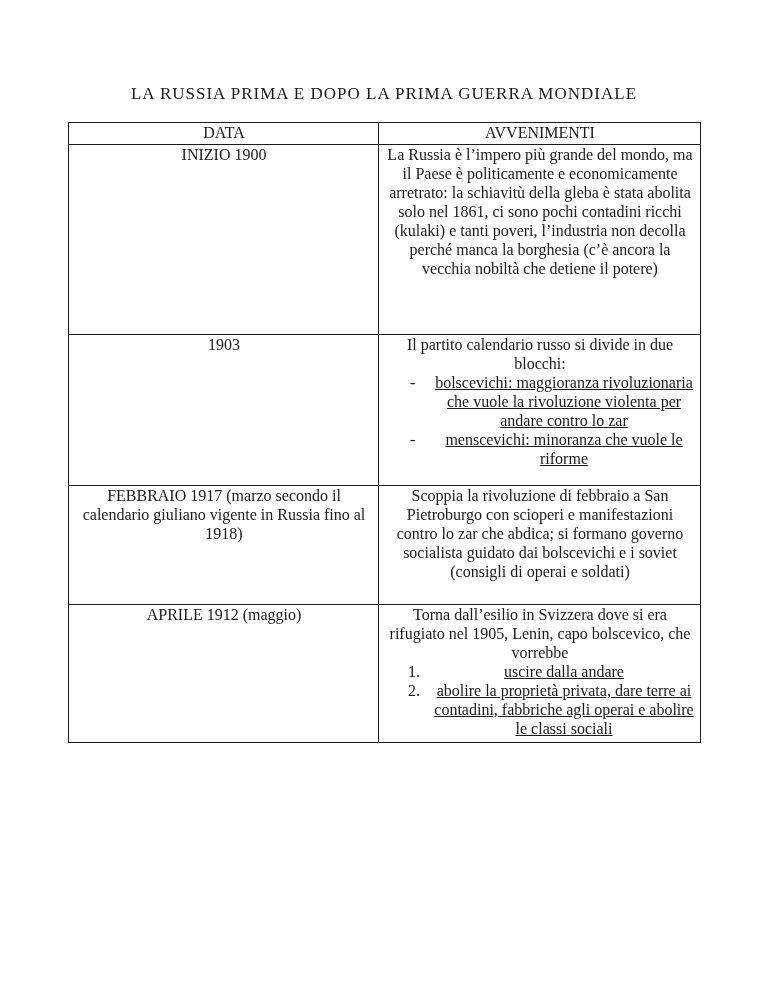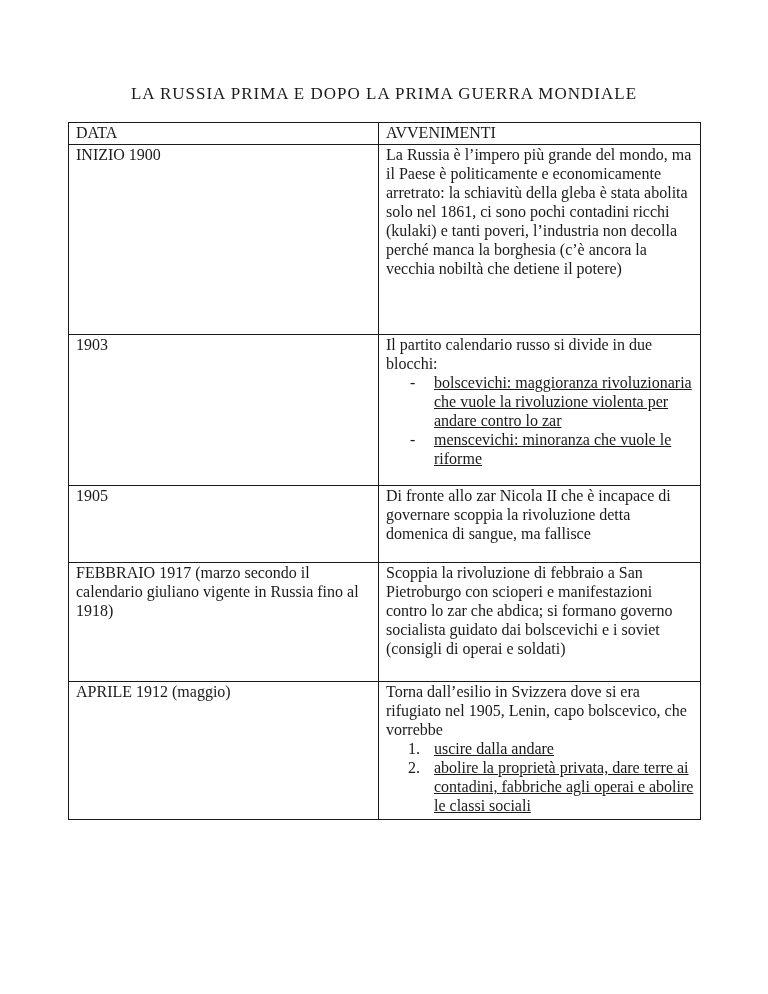--- a/index.html
+++ b/index.html
@@ -33,21 +33,21 @@
     width: 632px;
     border-collapse: collapse;
     table-layout: fixed;
   }
   .history-table col.col-date { width: 310px; }
   .history-table col.col-events { width: 322px; }
   .history-table th,
   .history-table td {
     border: 1.5px solid #1a1a1a;
     vertical-align: top;
-    text-align: left;
+    text-align: center;
     padding: 0 6px 0 7px;
     font-size: 16px;
     line-height: 19px;
     font-weight: normal;
     box-sizing: border-box;
     overflow: hidden;
   }
   .history-table th { height: 22px; }
   ul.dash-list, ol.num-list {
     margin: 0;
@@ -100,26 +100,20 @@
       <td>1903</td>
       <td>
         <div>Il partito calendario russo si divide in due blocchi:</div>
         <ul class="dash-list">
           <li>bolscevichi: maggioranza rivoluzionaria che vuole la rivoluzione violenta per andare contro lo zar</li>
           <li>menscevichi: minoranza che vuole le riforme</li>
         </ul>
       </td>
     </tr>
 
-    <tr style="height:77px;">
-      <td>1905</td>
-      <td>
-        <div>Di fronte allo zar Nicola II che è incapace di governare scoppia la rivoluzione detta domenica di sangue, ma fallisce</div>
-      </td>
-    </tr>
 
 
     <tr style="height:119px;">
       <td>FEBBRAIO 1917 (marzo secondo il calendario giuliano vigente in Russia fino al 1918)</td>
       <td>
         <div>Scoppia la rivoluzione di febbraio a San Pietroburgo con scioperi e manifestazioni contro lo zar che abdica; si formano governo socialista guidato dai bolscevichi e i soviet (consigli di operai e soldati)</div>
       </td>
     </tr>
 
     <tr style="height:138px;">

